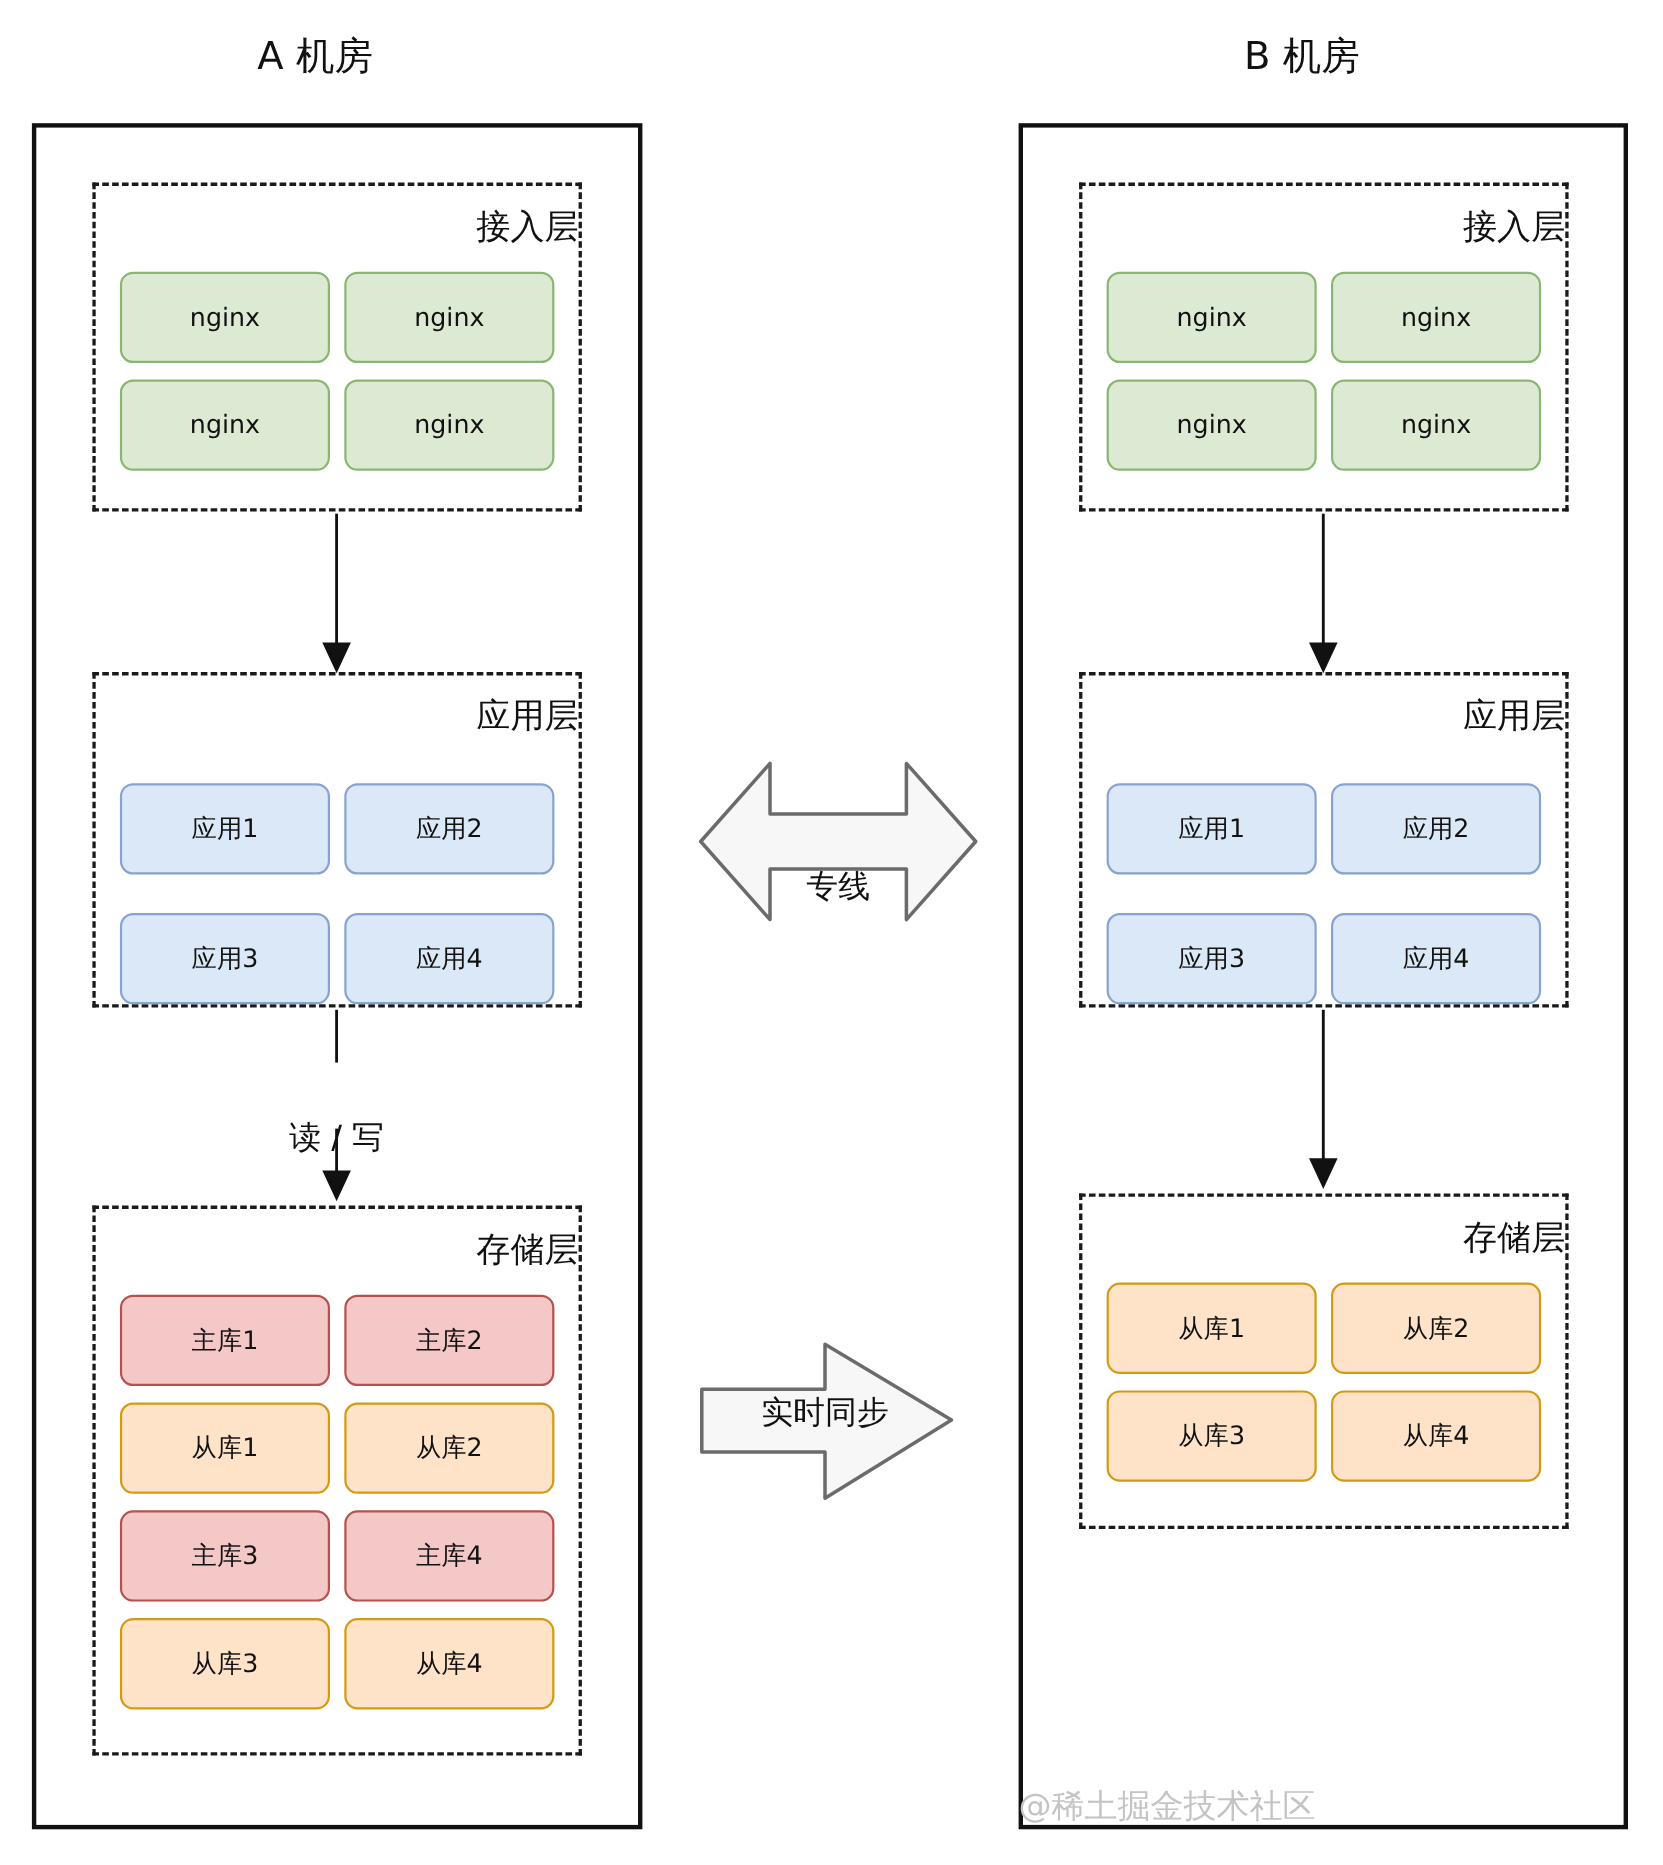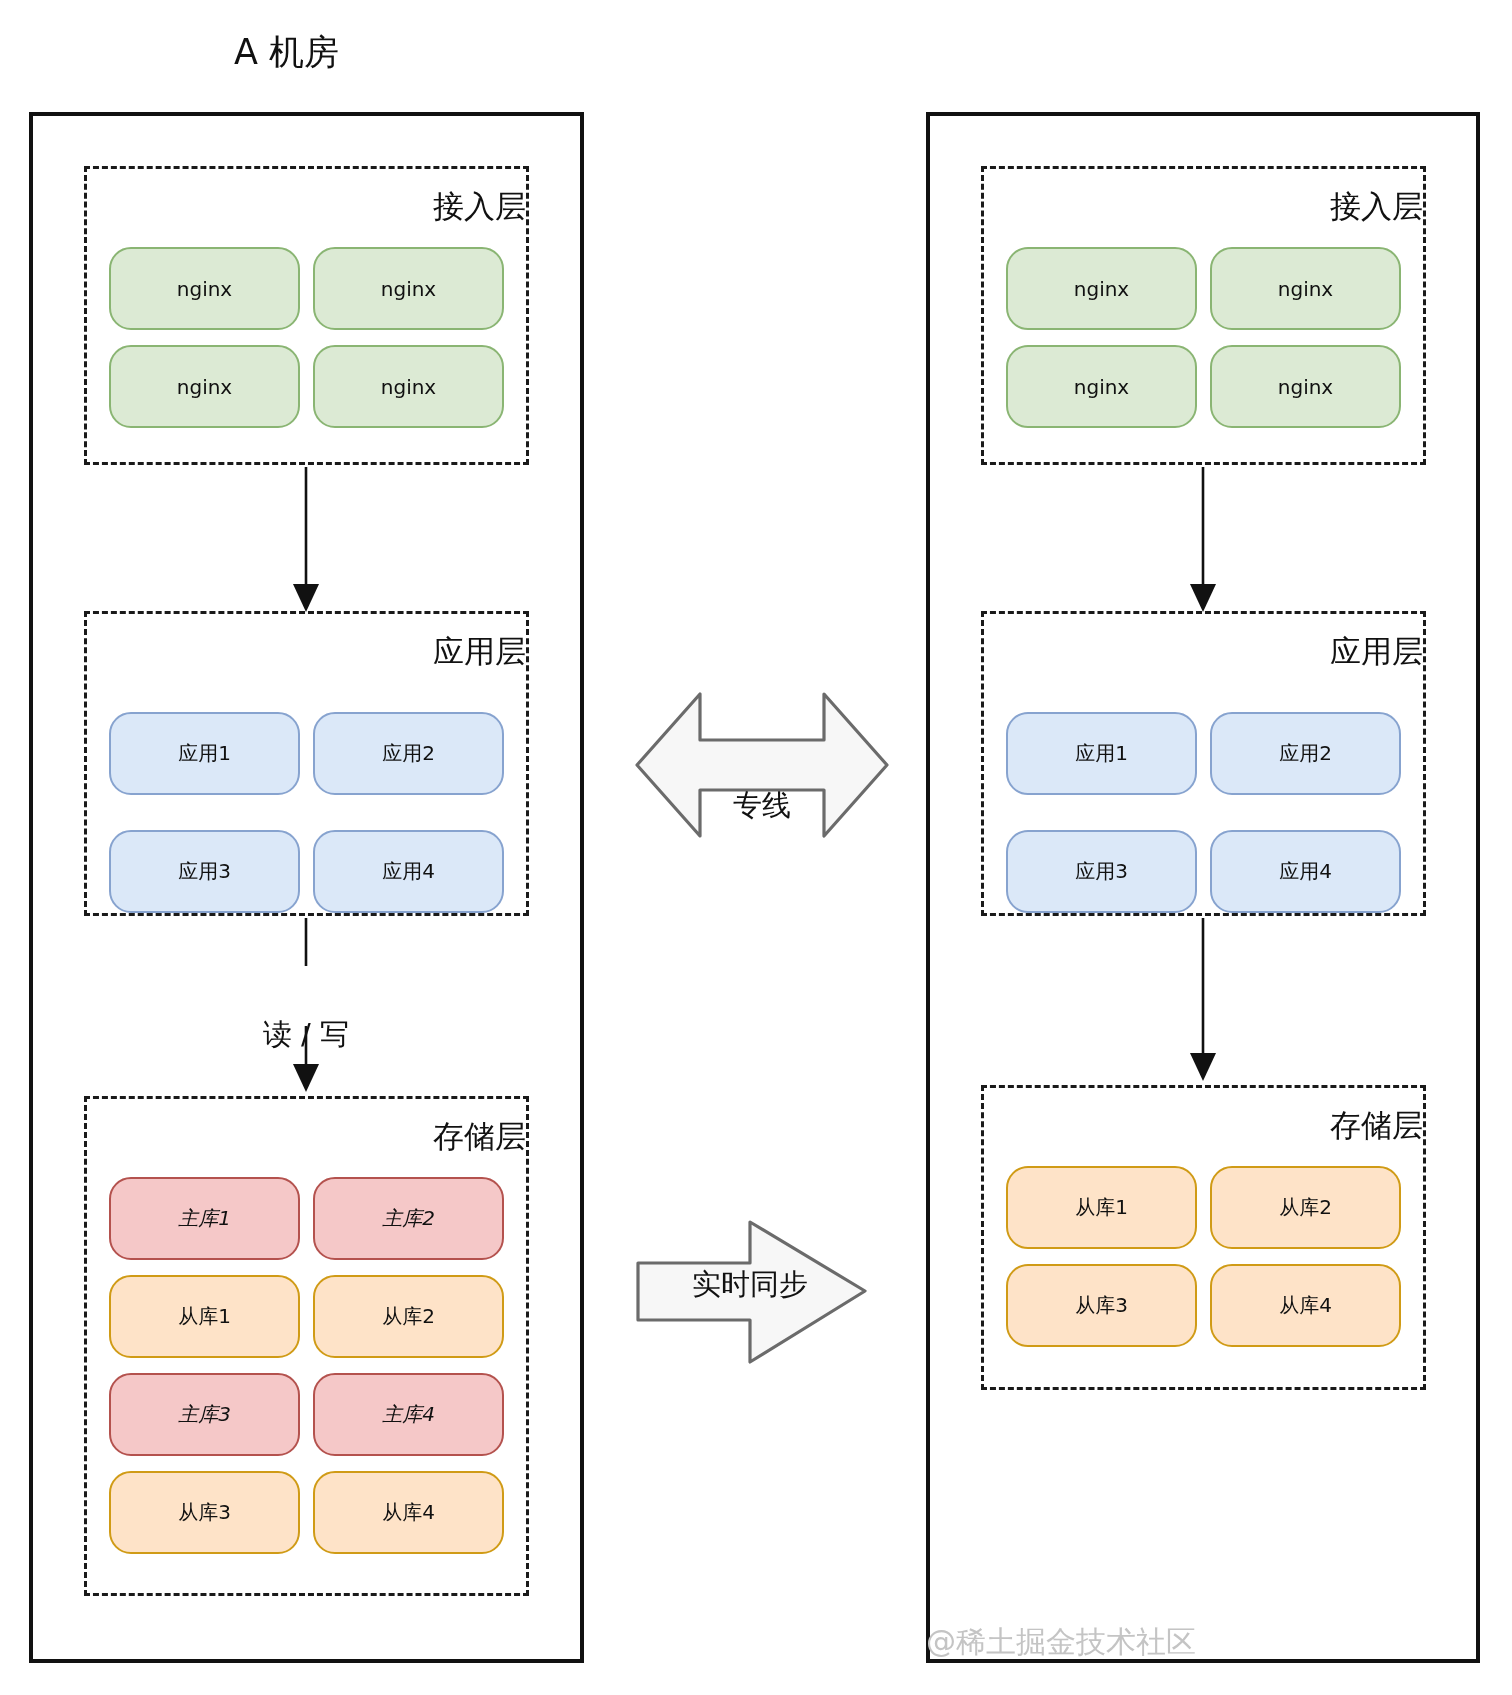--- a/index.html
+++ b/index.html
@@ -39,27 +39,27 @@
   #layer-b-storage{left:981px;top:1085px;height:305px;}
 
   .layer-title{
     margin-top:18px;text-align:right;font-size:31px;line-height:38px;color:#111;
   }
   .node-grid{
     margin-top:22px;padding:0 22px;
     display:grid;grid-template-columns:1fr 1fr;gap:15px 13px;
   }
   .node{
-    height:83px;box-sizing:border-box;border-radius:22px;
+    height:83px;box-sizing:border-box;border-radius:12px;
     display:flex;align-items:center;justify-content:center;
-    font-size:20px;color:#111;border:2.5px solid #888;background:#eee;
+    font-size:23px;color:#111;border:2.5px solid #888;background:#eee;
   }
   .node--green {background:var(--green-fill,#dcead4); border-color:var(--green-border,#8ab573);}
   .node--blue  {background:var(--blue-fill,#dbe8f8);  border-color:var(--blue-border,#87a3cf);margin-top:20px;}
-  .node--red   {background:var(--red-fill,#f5c8c8);   border-color:var(--red-border,#b4524e);font-style:italic;}
+  .node--red   {background:var(--red-fill,#f5c8c8);   border-color:var(--red-border,#b4524e);}
   .node--orange{background:var(--orange-fill,#fee3c8);border-color:var(--orange-border,#d09b16);}
 
   
   .overlay{position:absolute;left:0;top:0;width:1512px;height:1695px;pointer-events:none;}
   .overlay line{stroke:#111;stroke-width:2.6px;}
   .overlay .head{fill:#111;stroke:none;}
   .overlay .block{
     fill:var(--block-arrow-fill,#f7f7f7);
     stroke:var(--block-arrow-stroke,#6b6b6b);
     stroke-width:3.2px;stroke-linejoin:round;
@@ -77,20 +77,21 @@
     position:absolute;top:1622px;right:36px;
     font-size:30px;color:var(--watermark-color,#c4c4c4);
   }
 </style>
 </head>
 <body>
 
 <div class="canvas">
 
   <div class="dc-title dc-title--a">A 机房</div>
+  <div class="dc-title dc-title--b">B 机房</div>
 
   <div class="dc-box dc-box--a"></div>
   <div class="dc-box dc-box--b"></div>
 
   <div class="layer" id="layer-a-access">
     <div class="layer-title">接入层</div>
     <div class="node-grid">
         <div class="node node--green">nginx</div>
         <div class="node node--green">nginx</div>
         <div class="node node--green">nginx</div>

